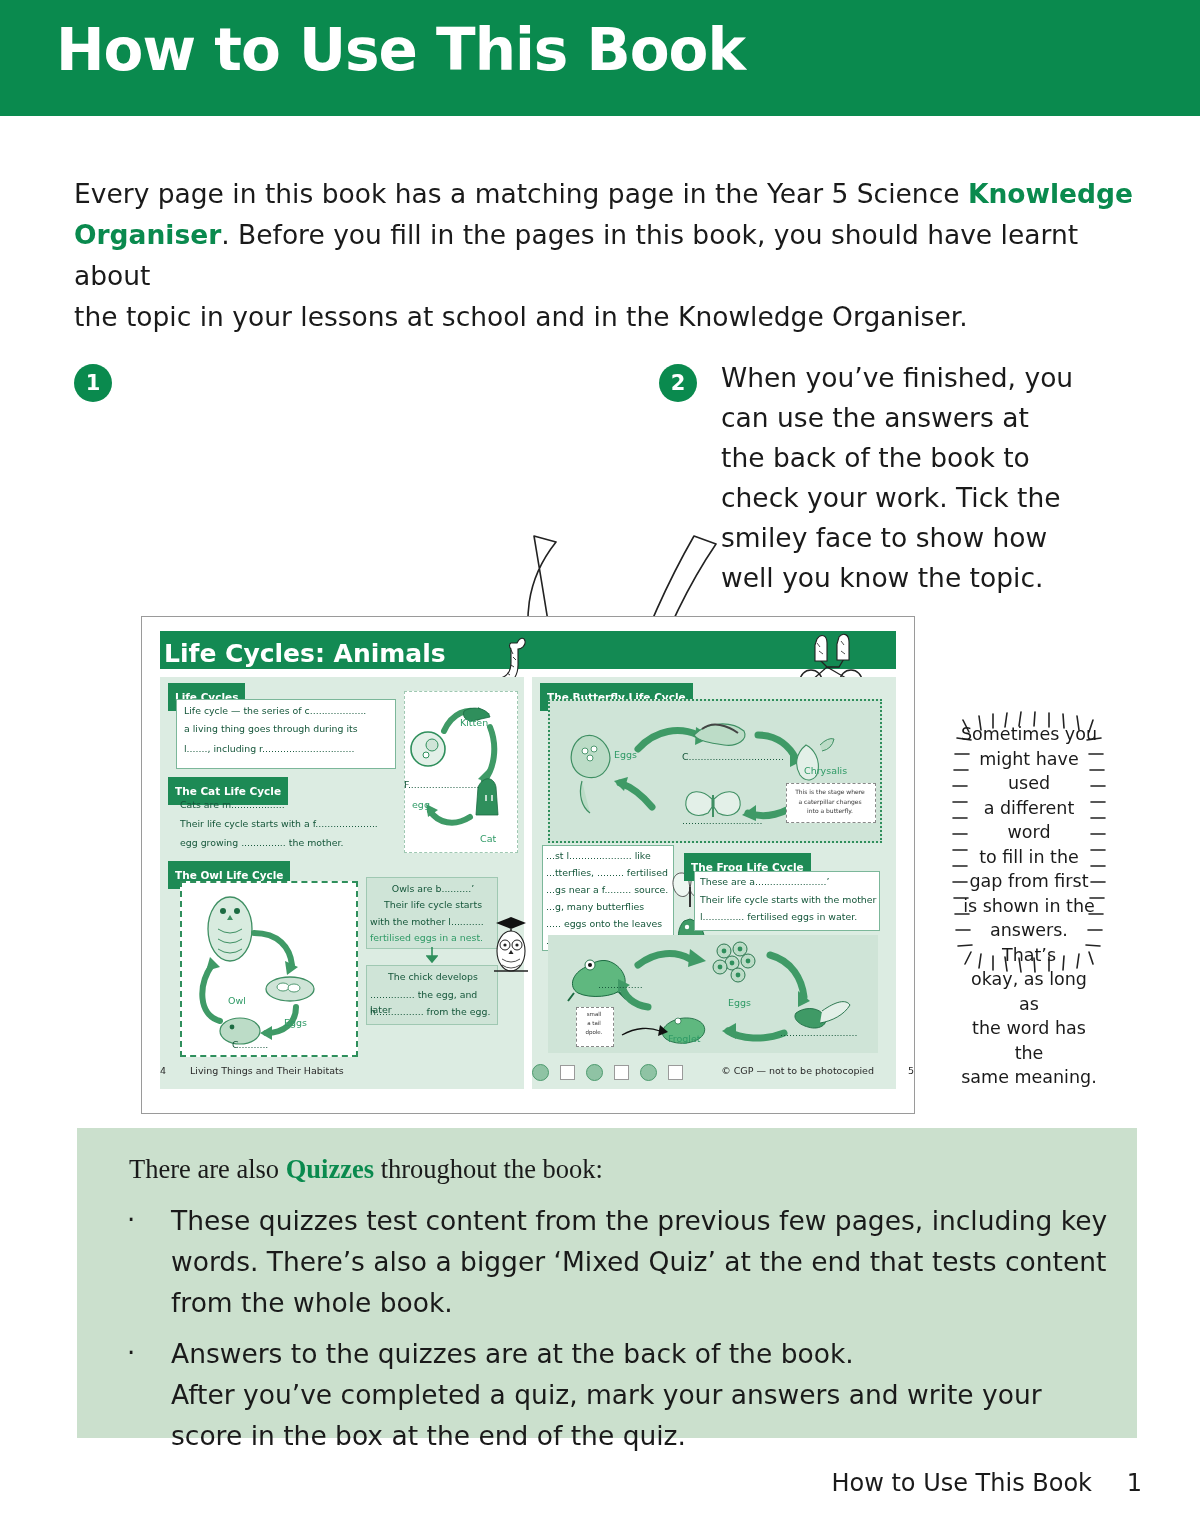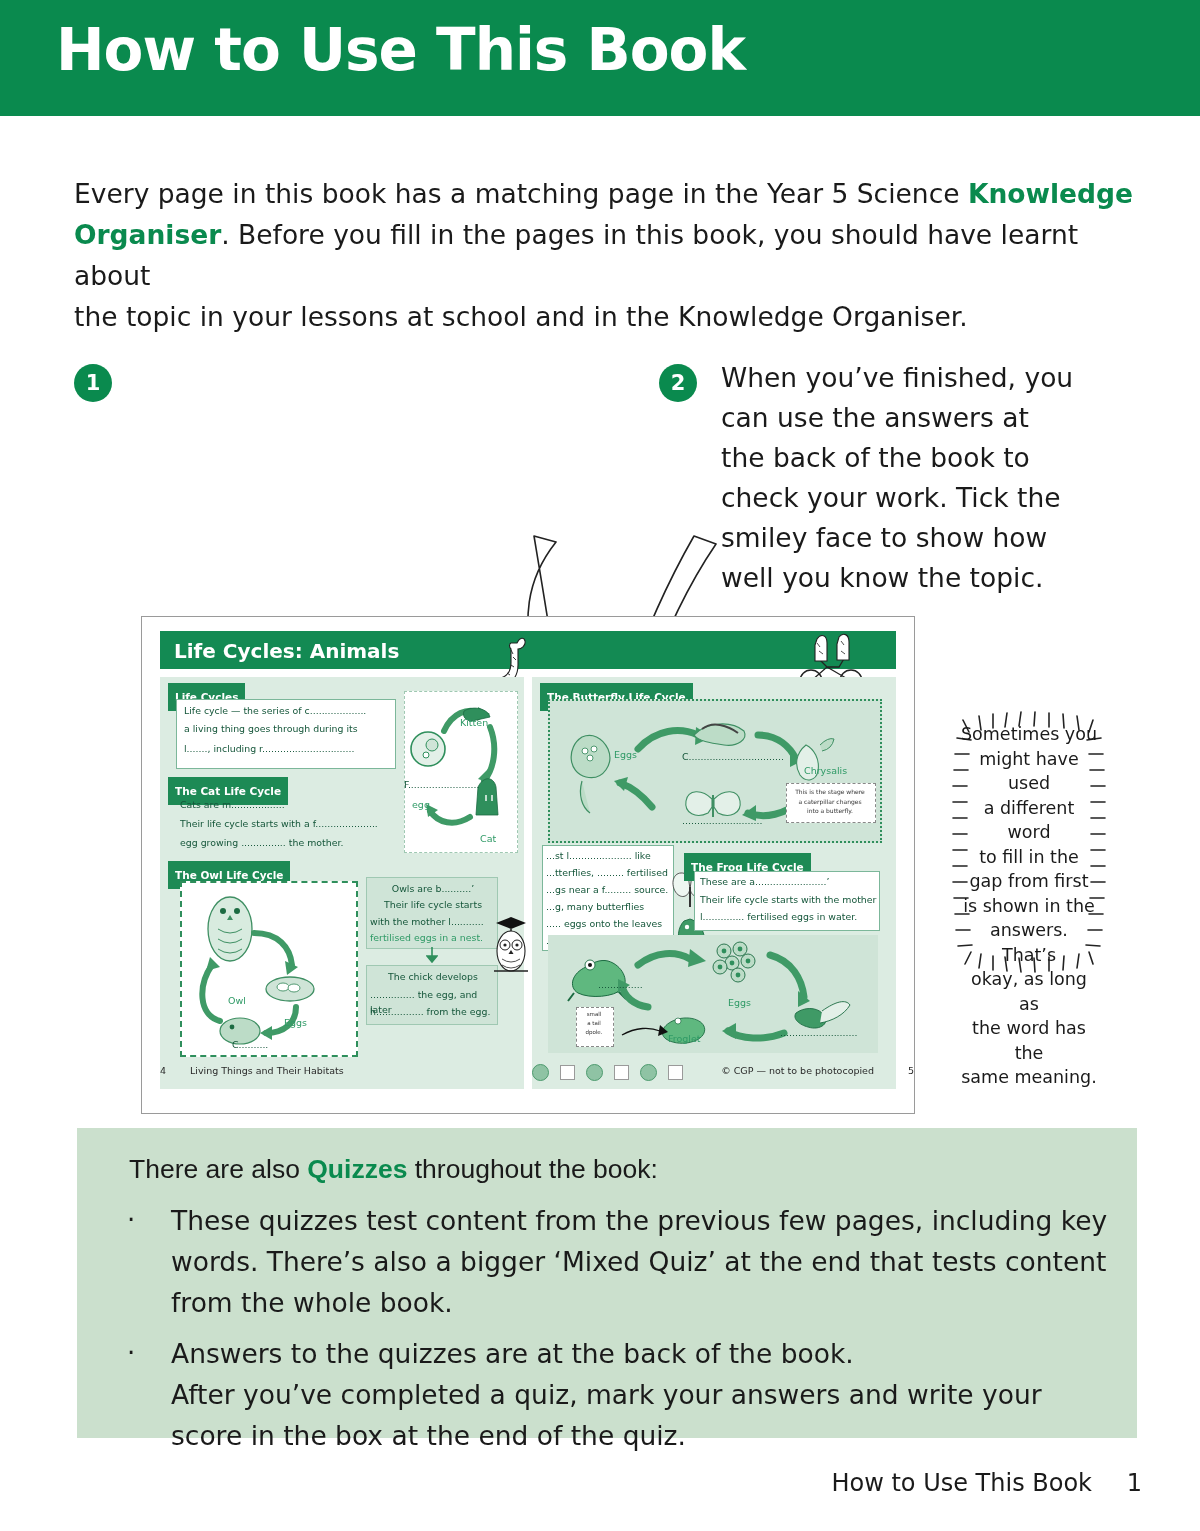--- a/index.html
+++ b/index.html
@@ -60,22 +60,22 @@
     position:absolute;left:141px;top:616px;width:772px;height:496px;
     background:#ffffff;
     border:1.5px solid #9a9a9a;
     overflow:hidden;
   }
   .bp-title-band{
     position:absolute;left:18px;top:14px;width:736px;height:38px;
     background:#138a53;
   }
   .bp-title{
-    position:absolute;left:14px;top:8px;
-    color:#fff;font-size:20px;font-weight:bold;
+    position:absolute;left:4px;top:8px;
+    color:#fff;font-size:25px;font-weight:bold;
     font-family:"DejaVu Sans", sans-serif;
     white-space:nowrap;
   }
   .bp-page{position:absolute;top:60px;}
   .bp-left{left:18px;width:364px;height:412px;background:#dcece2;}
   .bp-right{left:390px;width:364px;height:412px;background:#dcece2;}
 
   .sec-tab{
     position:absolute;background:#1d8a55;color:#fff;
     font-size:10.5px;font-weight:bold;padding:8px 7px;
@@ -127,21 +127,21 @@
   }
 
   
   .quizbox{
     position:absolute;left:77px;top:1128px;width:1060px;height:310px;
     background:#cbe0cd;
   }
   .quiz-lead{
     position:absolute;left:52px;top:22px;
     font-size:26.5px;line-height:38px;
-    font-family:Liberation Sans, sans-serif;
+    font-family:Liberation Serif, serif;
   }
   .quiz-lead .hl{color:#0a8a4e;font-weight:bold;}
   .quiz-list{position:absolute;left:50px;top:72px;width:990px;}
   .quiz-item{position:relative;margin-bottom:10px;}
   .quiz-bullet{
     position:absolute;left:0;top:0;font-size:26px;line-height:41px;
     font-family:"DejaVu Sans", sans-serif;
   }
   .quiz-body{
     margin-left:44px;font-size:26.5px;line-height:41px;

